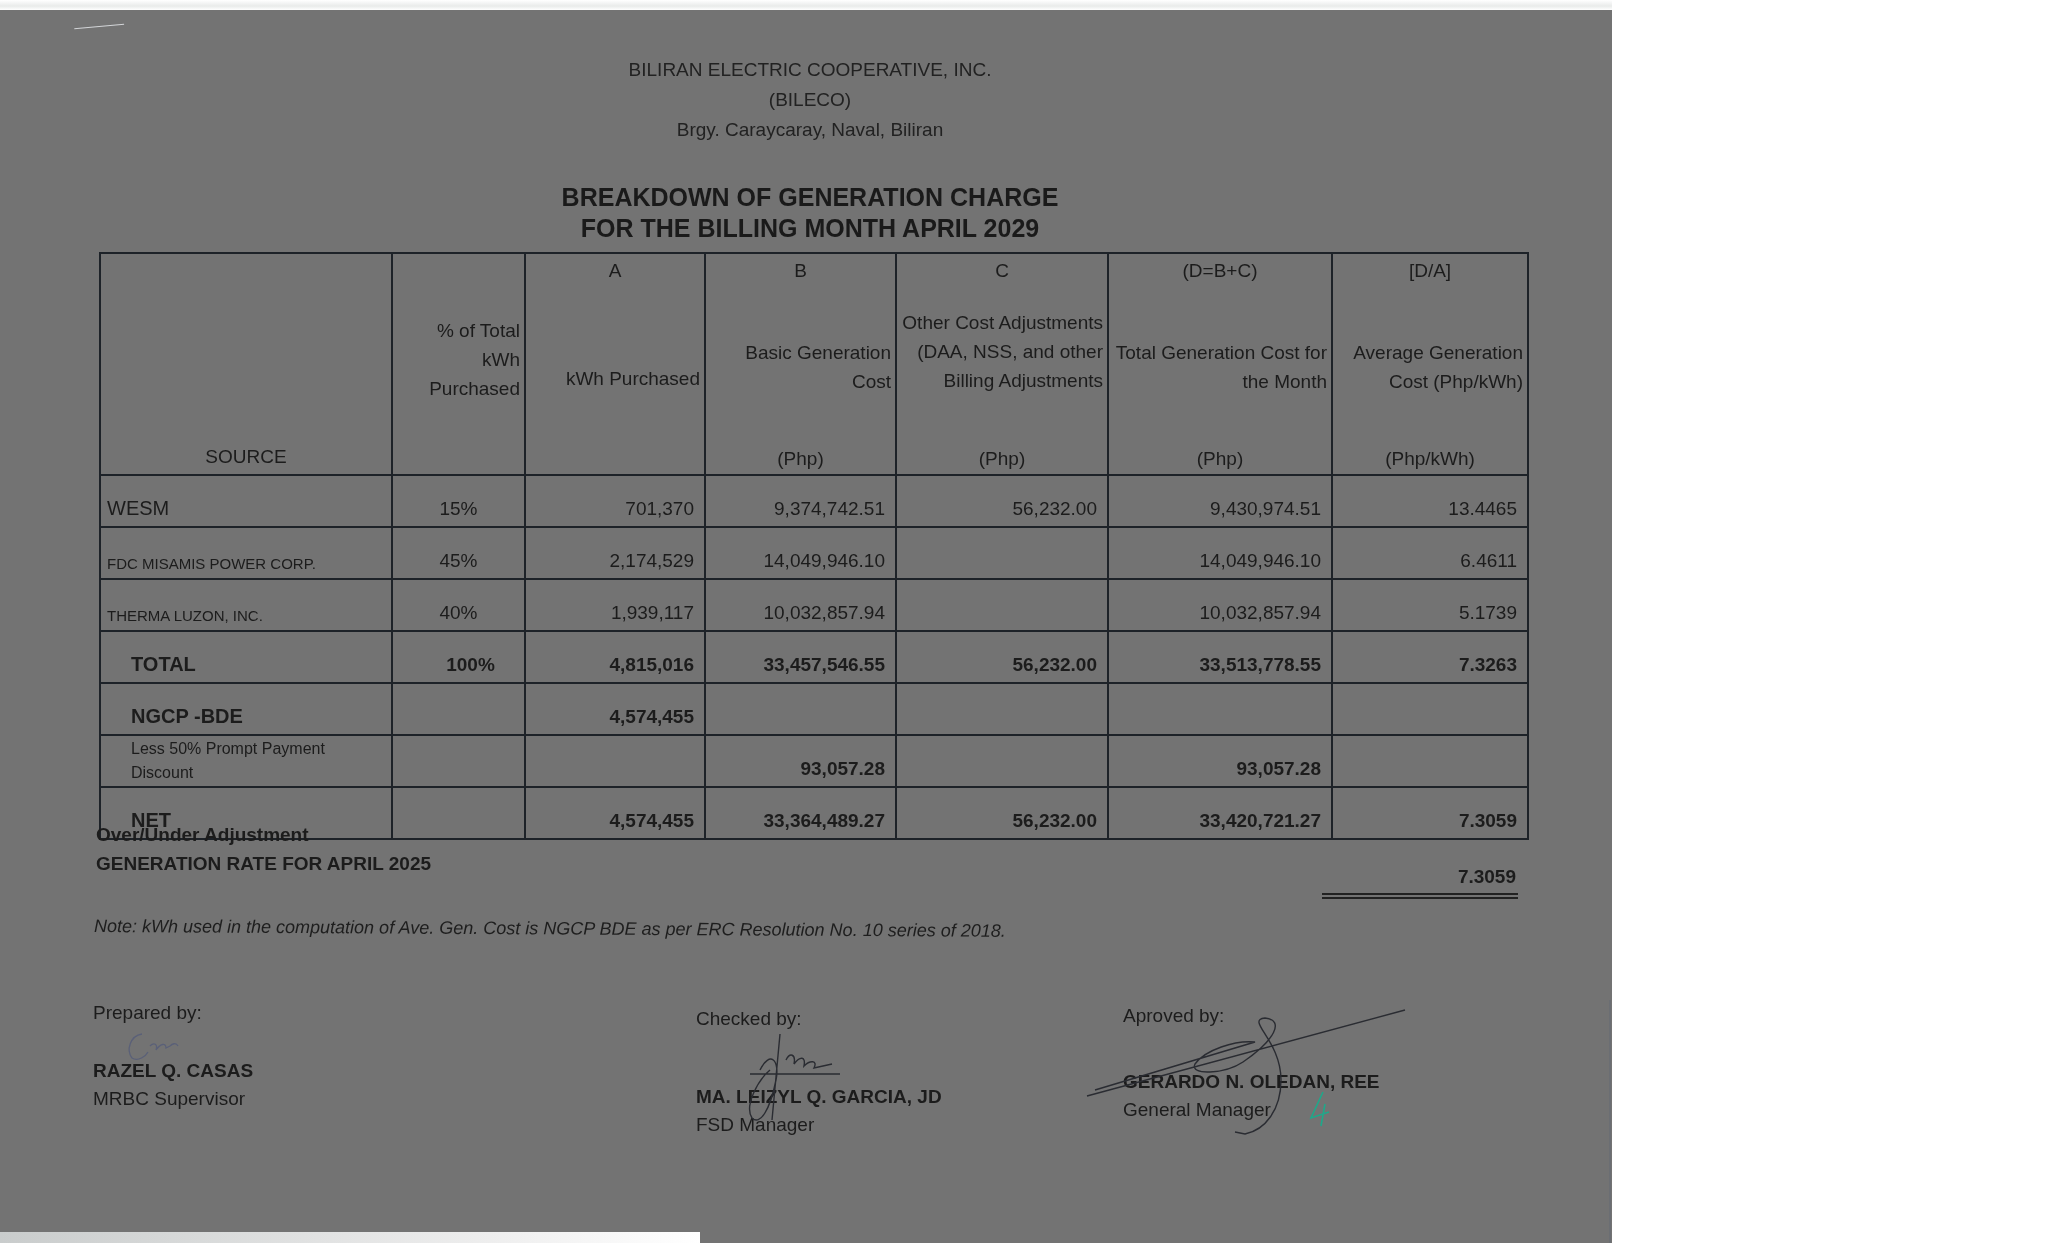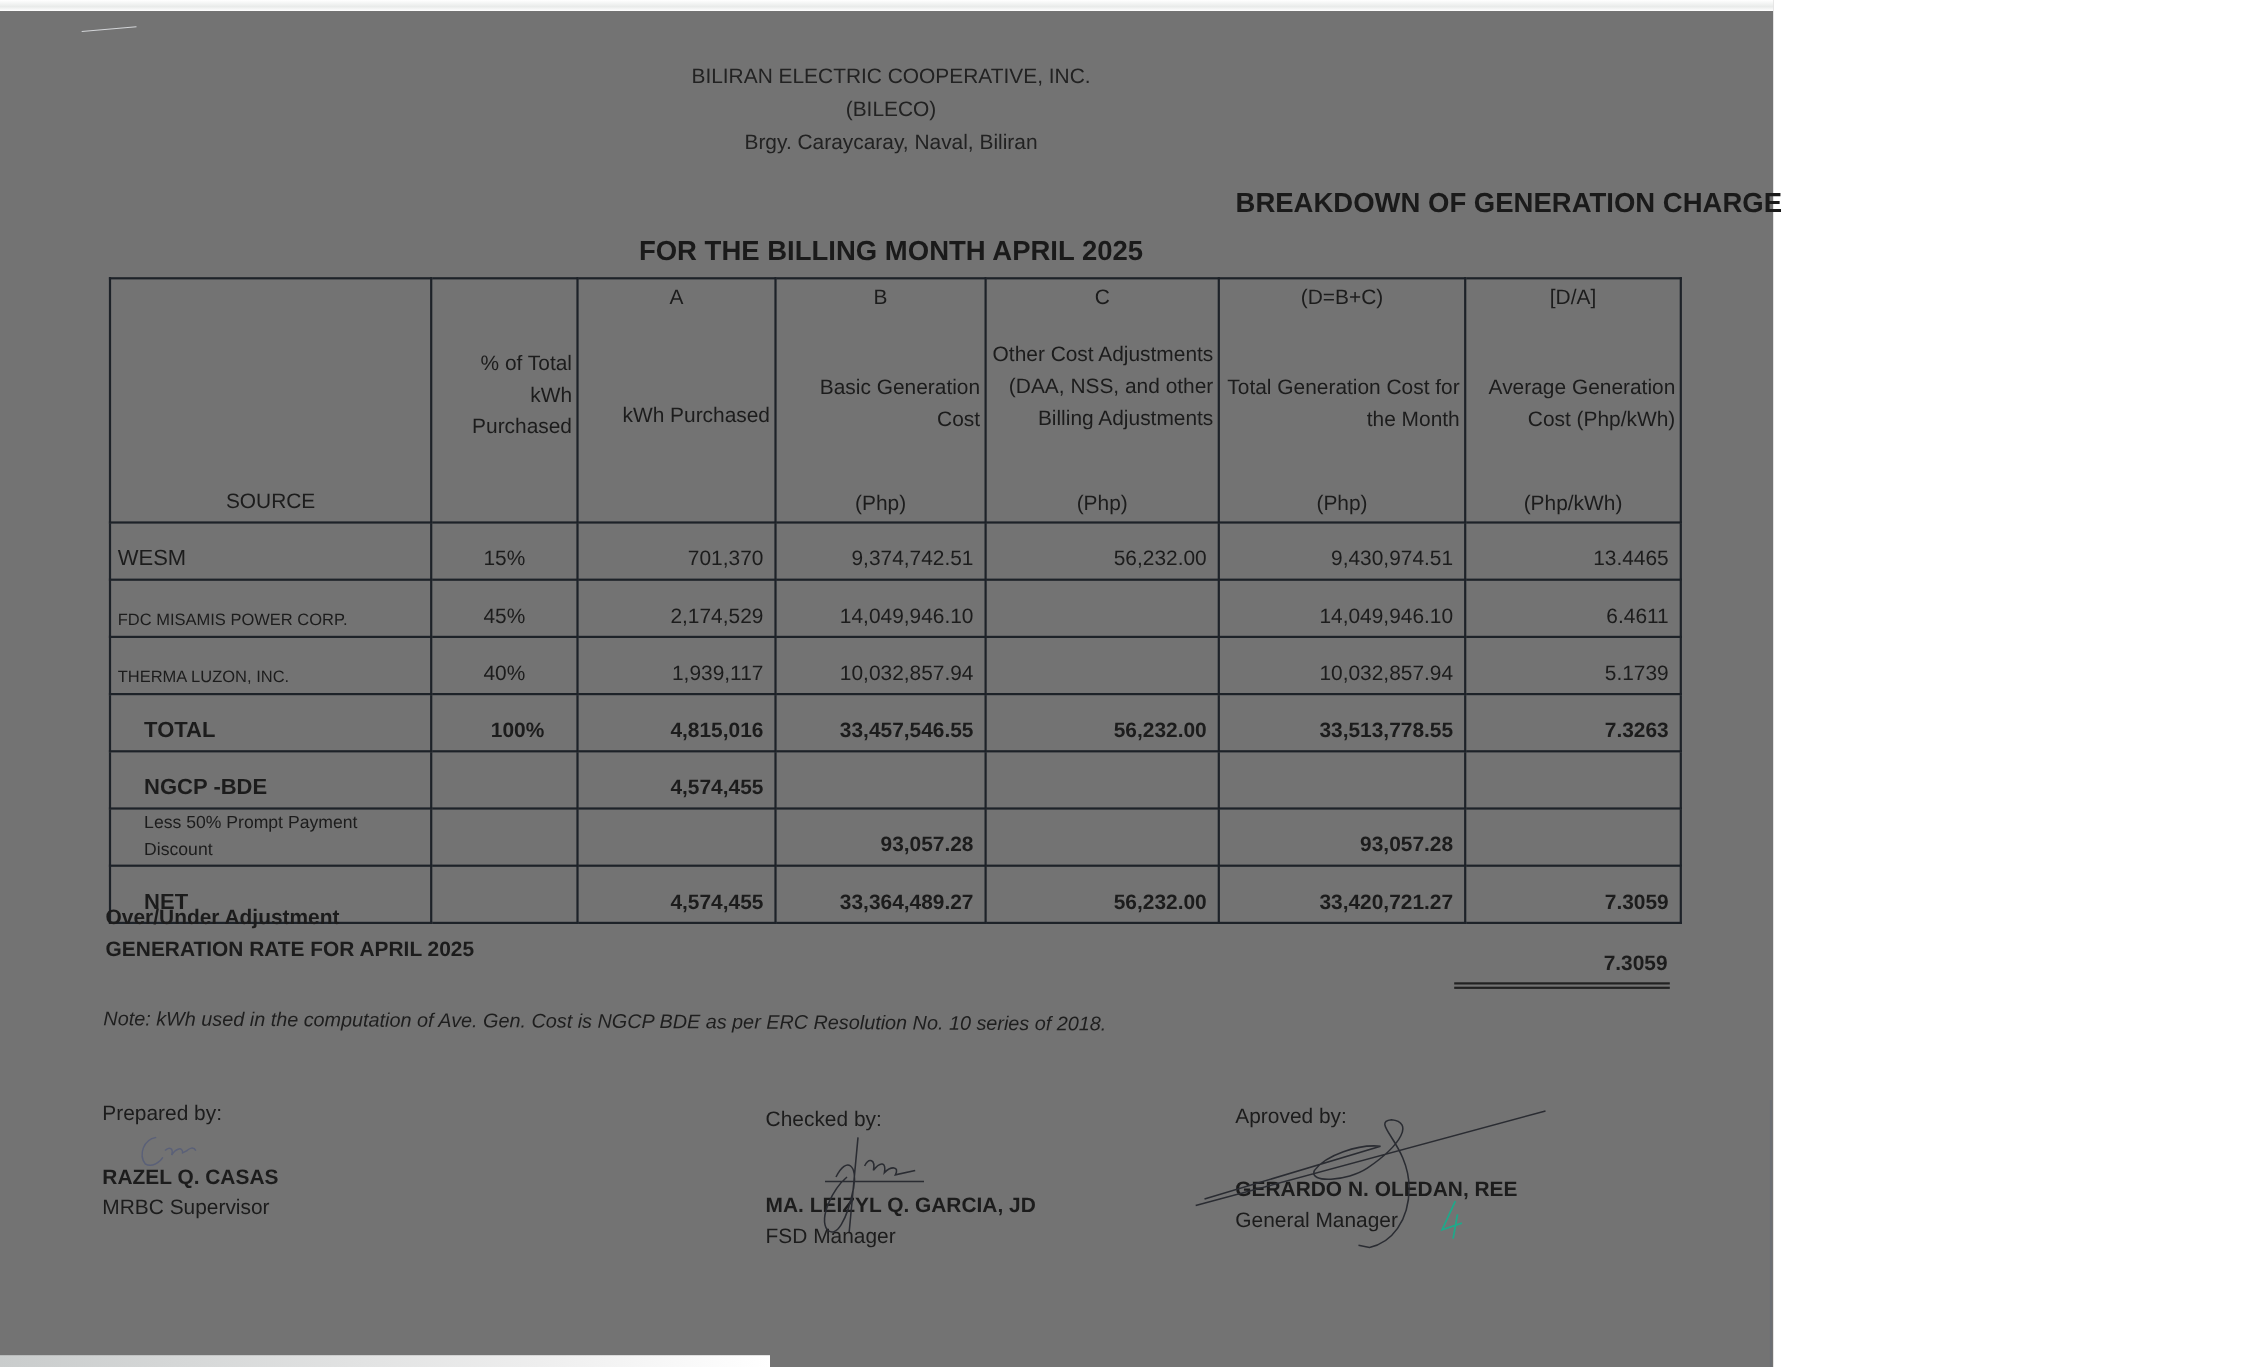--- a/index.html
+++ b/index.html
@@ -17,21 +17,21 @@
     background:linear-gradient(#ffffff,#e9ebea 60%,#ffffff); }
   .right-edge { position:absolute; left:1609px; top:1000px; width:2px; height:243px; background:#6b6e73; }
   .bottom-shade { position:absolute; left:0; top:1232px; width:700px; height:11px;
     background:linear-gradient(90deg,#c9cccc,#eeeeee 70%,#ffffff); }
   .scan-mark { position:absolute; left:74px; top:22px; width:50px; height:4px;
     border-bottom:1px solid #d3d5d8; transform:rotate(-5deg); }
 
   .hdr { position:absolute; left:0; width:1620px; text-align:center; font-size:19px; line-height:30px; color:#222; }
   .hdr.l1 { top:55px; } .hdr.l2 { top:85px; } .hdr.l3 { top:115px; }
   .title { position:absolute; left:0; width:1620px; text-align:center; font-weight:bold; font-size:25px; line-height:34px; color:#1a1a1a; }
-  .title.t1 { top:168px;text-align:right; } .title.t2 { top:211px; }
+  .title.t1 { top:180px; } .title.t2 { top:211px; }
 
   table.gen {
     position:absolute; left:99px; top:252px;
     border-collapse:collapse; table-layout:fixed; width:1428px;
     font-size:19px; color:#1c1c1c;
   }
   table.gen td, table.gen th { border:2px solid #1d2228; padding:0 6px; }
   table.gen th { font-weight:normal; vertical-align:top; text-align:center; height:220px; position:relative; }
   th .letter { position:absolute; top:6px; left:0; right:0; text-align:center; }
   th .label { position:absolute; top:68px; left:4px; right:4px; text-align:right; line-height:29px; }
@@ -72,21 +72,21 @@
 
 <div class="page">
   <div class="top-shade"></div>
   <div class="scan-mark"></div>
 
   <div class="hdr l1">BILIRAN ELECTRIC COOPERATIVE, INC.</div>
   <div class="hdr l2">(BILECO)</div>
   <div class="hdr l3">Brgy. Caraycaray, Naval, Biliran</div>
 
   <div class="title t1">BREAKDOWN OF GENERATION CHARGE</div>
-  <div class="title t2">FOR THE BILLING MONTH APRIL 2025</div>
+  <div class="title t2">FOR THE BILLING MONTH APRIL 2029</div>
 
   <table class="gen">
     <colgroup>
       <col style="width:292px">
         <col style="width:133px">
         <col style="width:180px">
         <col style="width:191px">
         <col style="width:212px">
         <col style="width:224px">
         <col style="width:196px">

